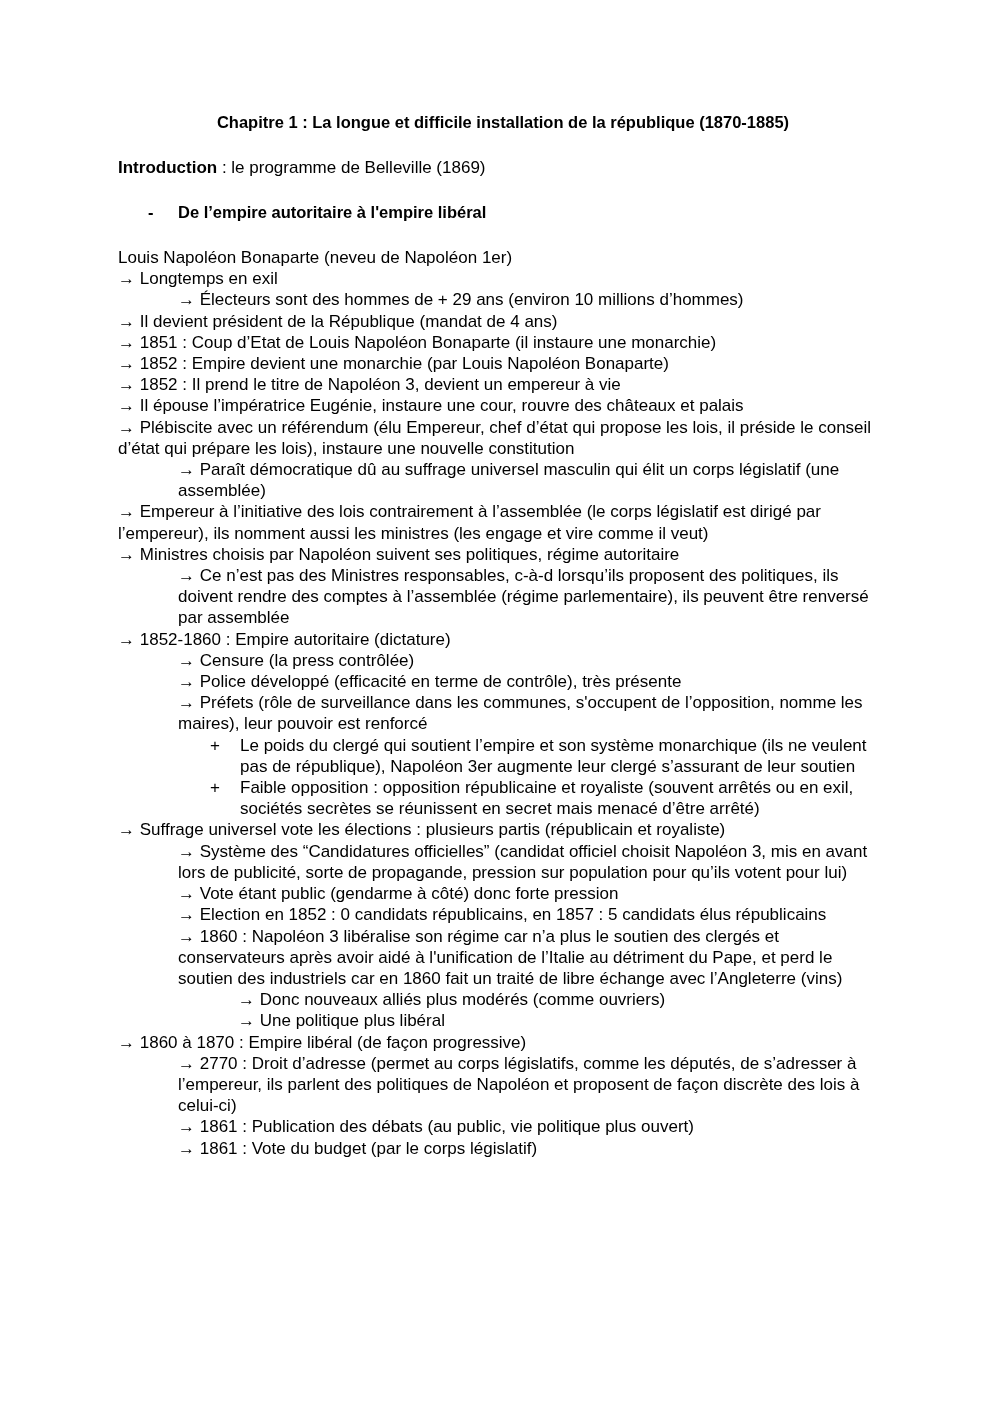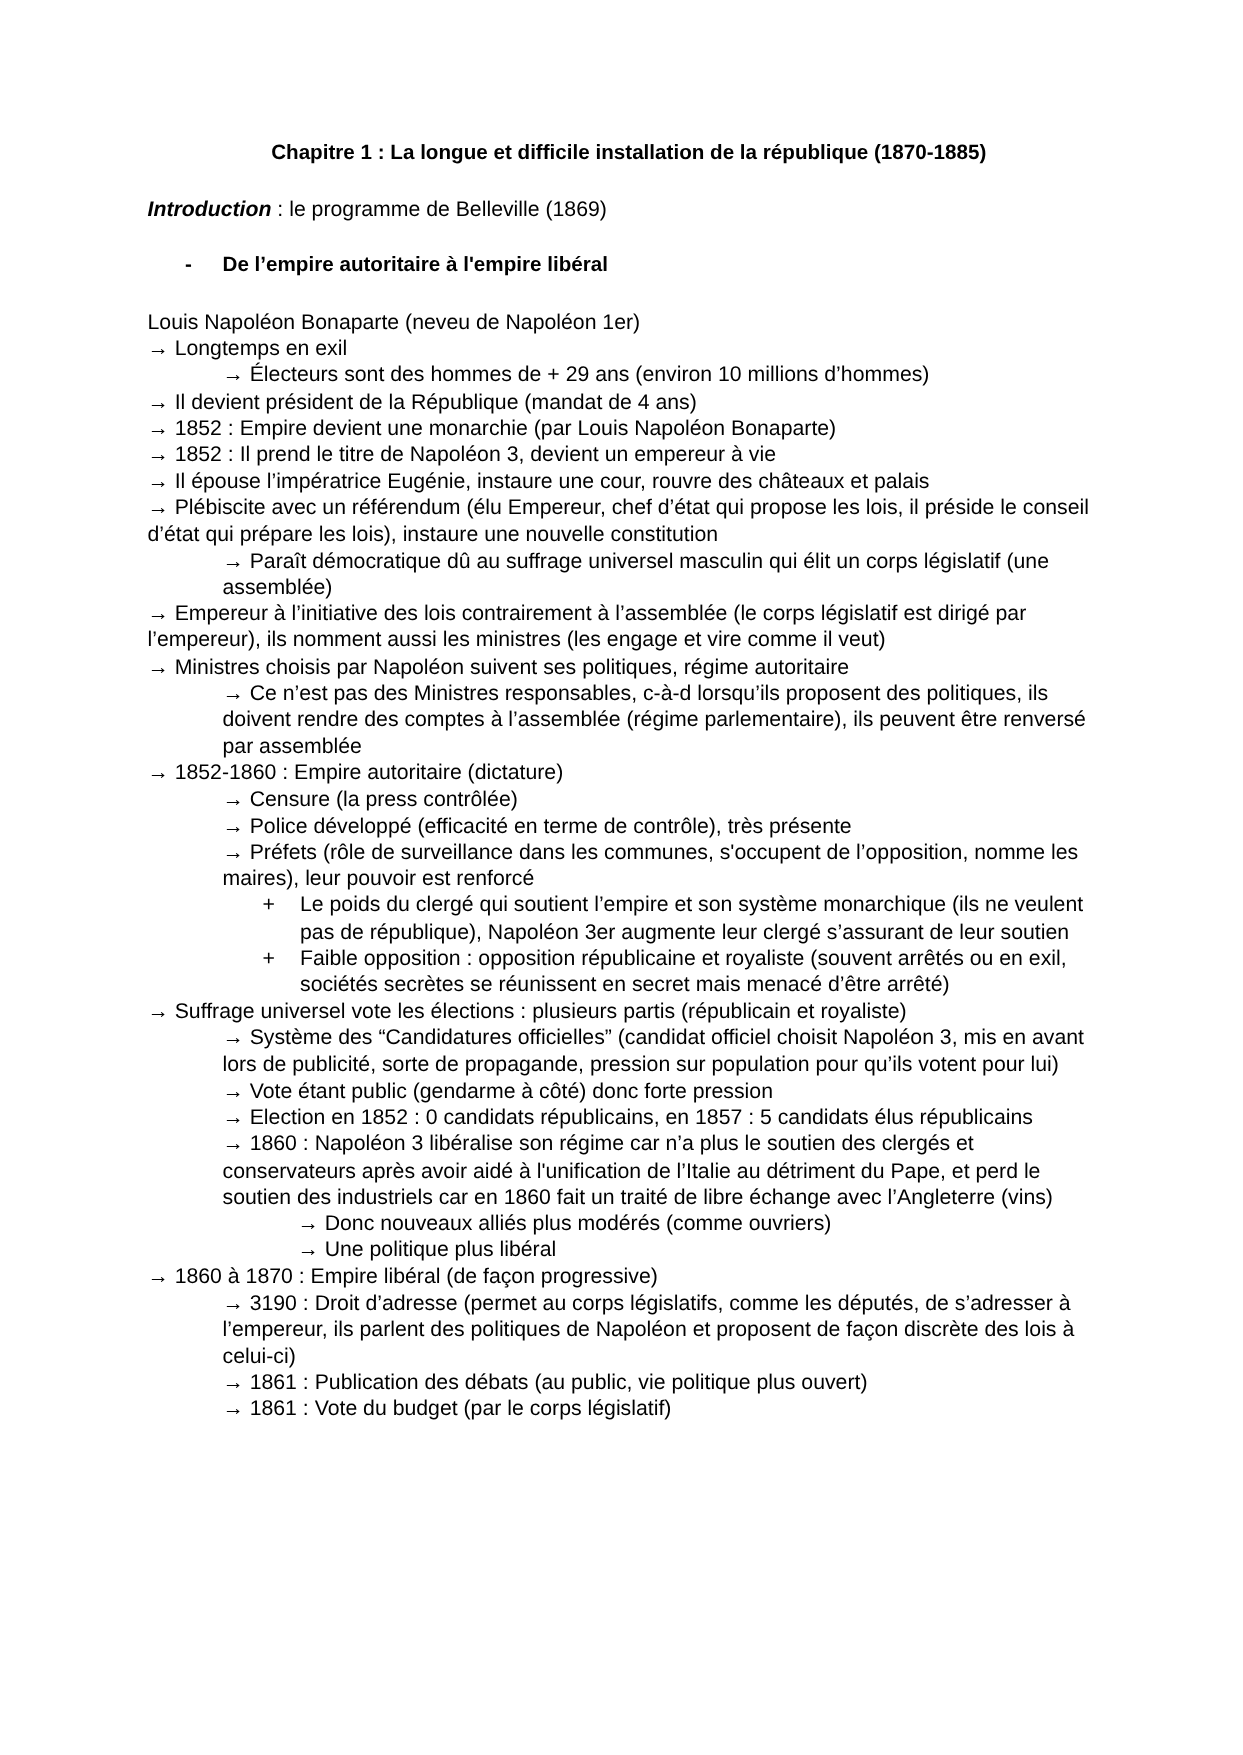--- a/index.html
+++ b/index.html
@@ -33,21 +33,20 @@
     padding-left: 6px;
   }
 
   .intro-line {
     font-size: 17px;
     line-height: 21px;
     margin: 0 0 24px 0;
   }
   .intro-line .bold {
     font-weight: bold;
-    font-style: italic;
   }
 
   .section-heading {
     font-size: 16.5px;
     font-weight: bold;
     line-height: 21px;
     margin: 0 0 24px 0;
     position: relative;
     padding-left: 60px;
   }
@@ -101,20 +100,21 @@
 
   <div class="section-heading">
     <span class="dash-marker">-</span><span>De l’empire autoritaire à l'empire libéral</span>
   </div>
 
   <div class="body-block" id="body-lines">
       <p class="ln lvl0"><span>Louis Napoléon Bonaparte (neveu de Napoléon 1er)</span></p>
       <p class="ln lvl0"><span class="arrow">→</span> <span>Longtemps en exil</span></p>
       <p class="ln lvl1"><span class="arrow">→</span> <span>Électeurs sont des hommes de + 29 ans (environ 10 millions d’hommes)</span></p>
       <p class="ln lvl0"><span class="arrow">→</span> <span>Il devient président de la République (mandat de 4 ans)</span></p>
+      <p class="ln lvl0"><span class="arrow">→</span> <span>1851 : Coup d’Etat de Louis Napoléon Bonaparte (il instaure une monarchie)</span></p>
       <p class="ln lvl0"><span class="arrow">→</span> <span>1852 : Empire devient une monarchie (par Louis Napoléon Bonaparte)</span></p>
       <p class="ln lvl0"><span class="arrow">→</span> <span>1852 : Il prend le titre de Napoléon 3, devient un empereur à vie</span></p>
       <p class="ln lvl0"><span class="arrow">→</span> <span>Il épouse l’impératrice Eugénie, instaure une cour, rouvre des châteaux et palais</span></p>
       <p class="ln lvl0"><span class="arrow">→</span> <span>Plébiscite avec un référendum (élu Empereur, chef d’état qui propose les lois, il préside le conseil d’état qui prépare les lois), instaure une nouvelle constitution</span></p>
       <p class="ln lvl1"><span class="arrow">→</span> <span>Paraît démocratique dû au suffrage universel masculin qui élit un corps législatif (une assemblée)</span></p>
       <p class="ln lvl0"><span class="arrow">→</span> <span>Empereur à l’initiative des lois contrairement à l’assemblée (le corps législatif est dirigé par l’empereur), ils nomment aussi les ministres (les engage et vire comme il veut)</span></p>
       <p class="ln lvl0"><span class="arrow">→</span> <span>Ministres choisis par Napoléon suivent ses politiques, régime autoritaire</span></p>
       <p class="ln lvl1"><span class="arrow">→</span> <span>Ce n’est pas des Ministres responsables, c-à-d lorsqu’ils proposent des politiques, ils doivent rendre des comptes à l’assemblée (régime parlementaire), ils peuvent être renversé par assemblée</span></p>
       <p class="ln lvl0"><span class="arrow">→</span> <span>1852-1860 : Empire autoritaire (dictature)</span></p>
       <p class="ln lvl1"><span class="arrow">→</span> <span>Censure (la press contrôlée)</span></p>
@@ -123,18 +123,18 @@
       <p class="ln plus-item"><span class="plus-marker">+</span><span>Le poids du clergé qui soutient l’empire et son système monarchique (ils ne veulent pas de république), Napoléon 3er augmente leur clergé s’assurant de leur soutien</span></p>
       <p class="ln plus-item"><span class="plus-marker">+</span><span>Faible opposition : opposition républicaine et royaliste (souvent arrêtés ou en exil, sociétés secrètes se réunissent en secret mais menacé d’être arrêté)</span></p>
       <p class="ln lvl0"><span class="arrow">→</span> <span>Suffrage universel vote les élections : plusieurs partis (républicain et royaliste)</span></p>
       <p class="ln lvl1"><span class="arrow">→</span> <span>Système des “Candidatures officielles” (candidat officiel choisit Napoléon 3, mis en avant lors de publicité, sorte de propagande, pression sur population pour qu’ils votent pour lui)</span></p>
       <p class="ln lvl1"><span class="arrow">→</span> <span>Vote étant public (gendarme à côté) donc forte pression</span></p>
       <p class="ln lvl1"><span class="arrow">→</span> <span>Election en 1852 : 0 candidats républicains, en 1857 : 5 candidats élus républicains</span></p>
       <p class="ln lvl1"><span class="arrow">→</span> <span>1860 : Napoléon 3 libéralise son régime car n’a plus le soutien des clergés et conservateurs après avoir aidé à l'unification de l’Italie au détriment du Pape, et perd le soutien des industriels car en 1860 fait un traité de libre échange avec l’Angleterre (vins)</span></p>
       <p class="ln lvl2"><span class="arrow">→</span> <span>Donc nouveaux alliés plus modérés (comme ouvriers)</span></p>
       <p class="ln lvl2"><span class="arrow">→</span> <span>Une politique plus libéral</span></p>
       <p class="ln lvl0"><span class="arrow">→</span> <span>1860 à 1870 : Empire libéral (de façon progressive)</span></p>
-      <p class="ln lvl1"><span class="arrow">→</span> <span>3190 : Droit d’adresse (permet au corps législatifs, comme les députés, de s’adresser à l’empereur, ils parlent des politiques de Napoléon et proposent de façon discrète des lois à celui-ci)</span></p>
+      <p class="ln lvl1"><span class="arrow">→</span> <span>2770 : Droit d’adresse (permet au corps législatifs, comme les députés, de s’adresser à l’empereur, ils parlent des politiques de Napoléon et proposent de façon discrète des lois à celui-ci)</span></p>
       <p class="ln lvl1"><span class="arrow">→</span> <span>1861 : Publication des débats (au public, vie politique plus ouvert)</span></p>
       <p class="ln lvl1"><span class="arrow">→</span> <span>1861 : Vote du budget (par le corps législatif)</span></p>
     </div>
 
 </div>
 
 </body></html>

